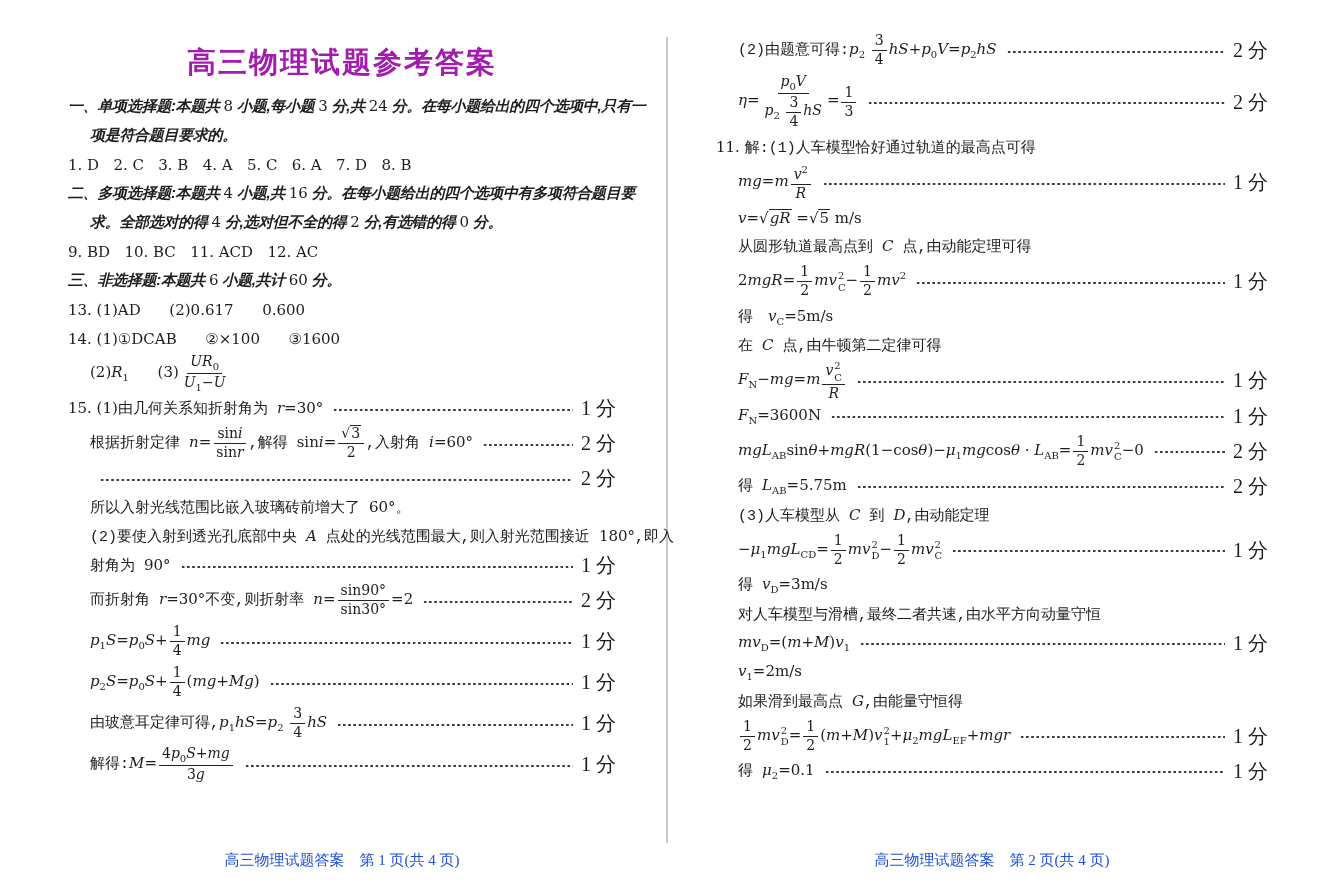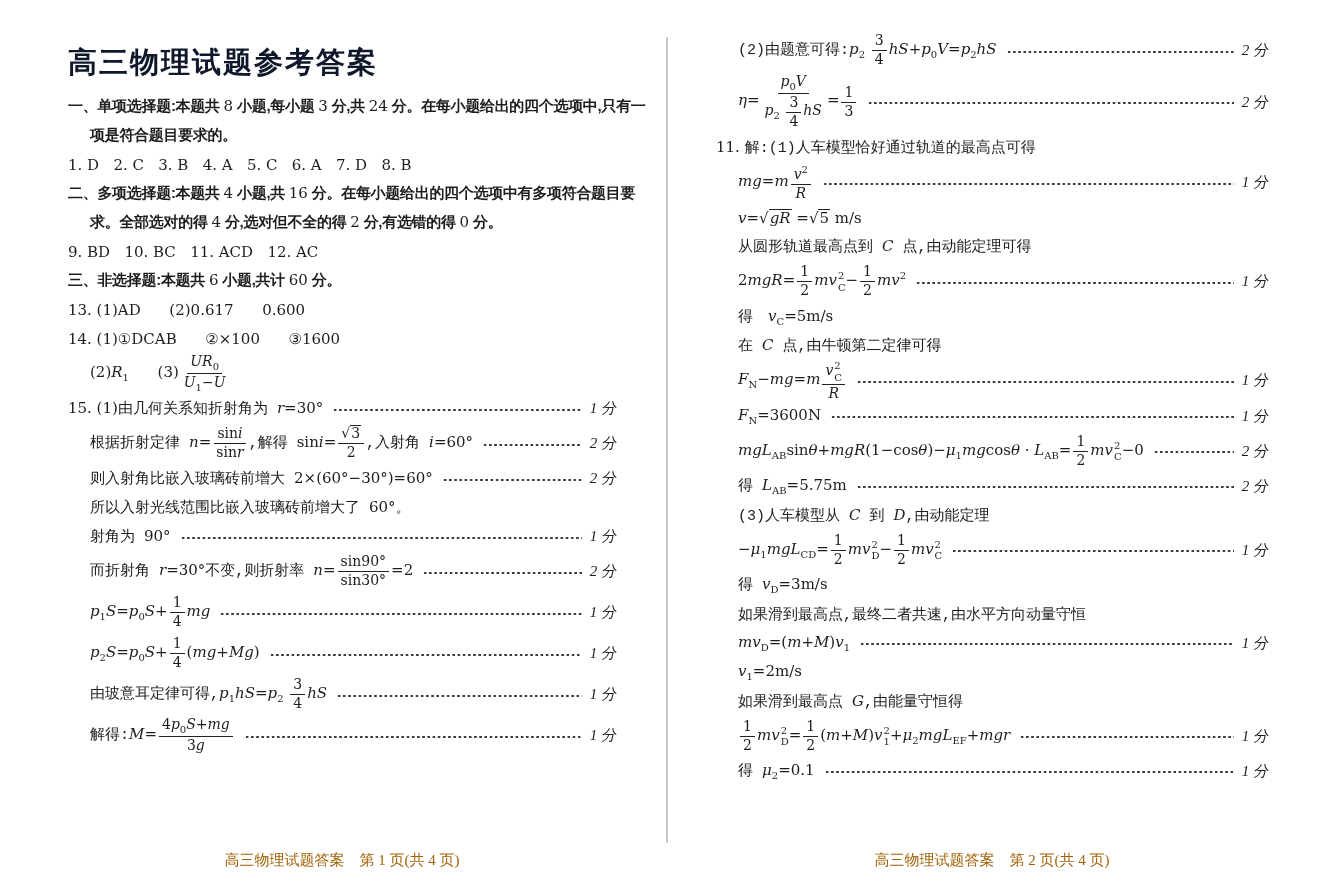--- a/index.html
+++ b/index.html
@@ -6,49 +6,49 @@
   body{
     width:1335px;height:881px;background:#ffffff;position:relative;
     font-family:"Liberation Serif", serif;color:#1d1d1d;overflow:hidden;
   }
   .page{position:absolute;inset:0;background:#fff;}
   .divider{position:absolute;left:666px;top:37px;width:2px;height:806px;background:#c9c9c9;}
   .col{position:absolute;}
   #col-left{left:68px;top:38px;width:548px;}
   #col-right{left:716px;top:30px;width:552px;}
   .doc-title{
-    font-size:29px;font-weight:700;text-align:left;letter-spacing:2px;
+    font-size:29px;font-weight:700;text-align:center;letter-spacing:2px;
     margin:2px 0 0 0;height:52px;line-height:44px;
-    font-family:"Liberation Serif", serif;color:#0f172a;
+    font-family:"Liberation Serif", serif;color:#a21caf;
   }
   .line{display:flex;align-items:center;min-height:29px;font-size:15px;margin:0;}
   .line.tall{min-height:41px;}
   .line.xtall{min-height:62px;}
   .line.ind1{padding-left:22px;}
   .content{flex:0 1 auto;white-space:pre;min-width:0;}
   .cn{font-family:Liberation Mono, monospace;}
-  .b{font-family:"Liberation Sans", sans-serif;font-weight:700;letter-spacing:-0.3px;}
+  .b{font-family:"Liberation Sans", sans-serif;font-weight:700;letter-spacing:-0.3px;font-style:italic;}
   .r{font-family:"DejaVu Serif", serif;}
   .i{font-family:"DejaVu Serif", serif;font-style:italic;}
   .sub{font-family:"DejaVu Serif", serif;font-size:10px;vertical-align:-4px;}
   .sup{font-family:"DejaVu Serif", serif;font-size:10px;vertical-align:6px;}
   .frac{display:inline-flex;flex-direction:column;align-items:center;vertical-align:middle;
         margin:0 2px;line-height:1.12;font-size:14px;}
   .frac .fn{border-bottom:1.2px solid #222;padding:0 3px 1px 3px;}
   .frac .fd{padding:1px 3px 0 3px;}
   .ss{display:inline-flex;flex-direction:column;align-items:flex-start;vertical-align:middle;
       font-size:10px;line-height:1.15;margin-left:1px;font-family:"DejaVu Serif", serif;}
   .q{white-space:pre;}
   .q .rad{font-family:"DejaVu Serif", serif;}
   .q .ra{border-top:1.2px solid #222;padding:0 1px;}
   .leader{flex:1 1 10px;min-width:10px;height:4px;margin:2px 8px 0 10px;align-self:center;
           background-image:radial-gradient(circle at 2.2px 2px, #3c3c3c 1.05px, transparent 1.4px);
           background-size:5.2px 4px;background-repeat:repeat-x;background-position:left center;}
-  .score{white-space:pre;flex:0 0 auto;font-family:"Liberation Serif", serif;font-size:15px;font-style:italic;}
-  .footer{position:absolute;top:851px;text-align:center;font-size:15px;color:#a16207;}
+  .score{white-space:pre;flex:0 0 auto;font-family:"Liberation Serif", serif;font-size:20px;}
+  .footer{position:absolute;top:851px;text-align:center;font-size:15px;color:#1d4ed8;}
   #footer-left{left:68px;width:548px;}
   #footer-right{left:716px;width:552px;}
 </style>
 </head>
 <body>
 
 <div class="page">
   <div class="divider"></div>
 
   <div class="col" id="col-left">
@@ -88,26 +88,28 @@
           <span class="content"><span class="r">15. (1)</span><span class="cn">由几何关系知折射角为 </span><span class="i">r</span><span class="r">=30°</span></span>
           <span class="leader"></span>
           <span class="score">1 分</span>
         </div>
         <div class="line ind1 tall">
           <span class="content"><span class="cn">根据折射定律 </span><span class="i">n</span><span class="r">=</span><span class="frac"><span class="fn"><span class="r">sin</span><span class="i">i</span></span><span class="fd"><span class="r">sin</span><span class="i">r</span></span></span><span class="cn">,解得 </span><span class="r">sin</span><span class="i">i</span><span class="r">=</span><span class="frac"><span class="fn"><span class="q"><span class="rad">√</span><span class="ra"><span class="r">3</span></span></span></span><span class="fd"><span class="r">2</span></span></span><span class="cn">,入射角 </span><span class="i">i</span><span class="r">=60°</span></span>
           <span class="leader"></span>
           <span class="score">2 分</span>
         </div>
         <div class="line ind1">
-          <span class="content"><span class="cn">则入射角比嵌入玻璃砖前增大 </span><span class="r">2×(60°−30°)=60°</span></span>
           <span class="leader"></span>
           <span class="score">2 分</span>
         </div>
         <div class="line ind1">
           <span class="content"><span class="cn">所以入射光线范围比嵌入玻璃砖前增大了 </span><span class="r">60°</span><span class="cn">。</span></span>
+        </div>
+        <div class="line ind1">
+          <span class="content"><span class="cn">(2)要使入射到透光孔底部中央 </span><span class="i">A</span><span class="cn"> 点处的光线范围最大,则入射光范围接近 </span><span class="r">180°</span><span class="cn">,即入</span></span>
         </div>
         <div class="line ind1">
           <span class="content"><span class="cn">射角为 </span><span class="r">90°</span></span>
           <span class="leader"></span>
           <span class="score">1 分</span>
         </div>
         <div class="line ind1 tall">
           <span class="content"><span class="cn">而折射角 </span><span class="i">r</span><span class="r">=30°</span><span class="cn">不变,则折射率 </span><span class="i">n</span><span class="r">=</span><span class="frac"><span class="fn"><span class="r">sin90°</span></span><span class="fd"><span class="r">sin30°</span></span></span><span class="r">=2</span></span>
           <span class="leader"></span>
           <span class="score">2 分</span>
@@ -197,21 +199,21 @@
         </div>
         <div class="line ind1 tall">
           <span class="content"><span class="r">−</span><span class="i">μ</span><span class="sub">1</span><span class="i">mgL</span><span class="sub">CD</span><span class="r">=</span><span class="frac"><span class="fn"><span class="r">1</span></span><span class="fd"><span class="r">2</span></span></span><span class="i">mv</span><span class="ss"><span class="zu">2</span><span class="zd">D</span></span><span class="r">−</span><span class="frac"><span class="fn"><span class="r">1</span></span><span class="fd"><span class="r">2</span></span></span><span class="i">mv</span><span class="ss"><span class="zu">2</span><span class="zd">C</span></span></span>
           <span class="leader"></span>
           <span class="score">1 分</span>
         </div>
         <div class="line ind1">
           <span class="content"><span class="cn">得 </span><span class="i">v</span><span class="sub">D</span><span class="r">=3m/s</span></span>
         </div>
         <div class="line ind1">
-          <span class="content"><span class="cn">如果滑到最高点,最终二者共速,由水平方向动量守恒</span></span>
+          <span class="content"><span class="cn">对人车模型与滑槽,最终二者共速,由水平方向动量守恒</span></span>
         </div>
         <div class="line ind1">
           <span class="content"><span class="i">mv</span><span class="sub">D</span><span class="r">=(</span><span class="i">m</span><span class="r">+</span><span class="i">M</span><span class="r">)</span><span class="i">v</span><span class="sub">1</span></span>
           <span class="leader"></span>
           <span class="score">1 分</span>
         </div>
         <div class="line ind1">
           <span class="content"><span class="i">v</span><span class="sub">1</span><span class="r">=2m/s</span></span>
         </div>
         <div class="line ind1">

